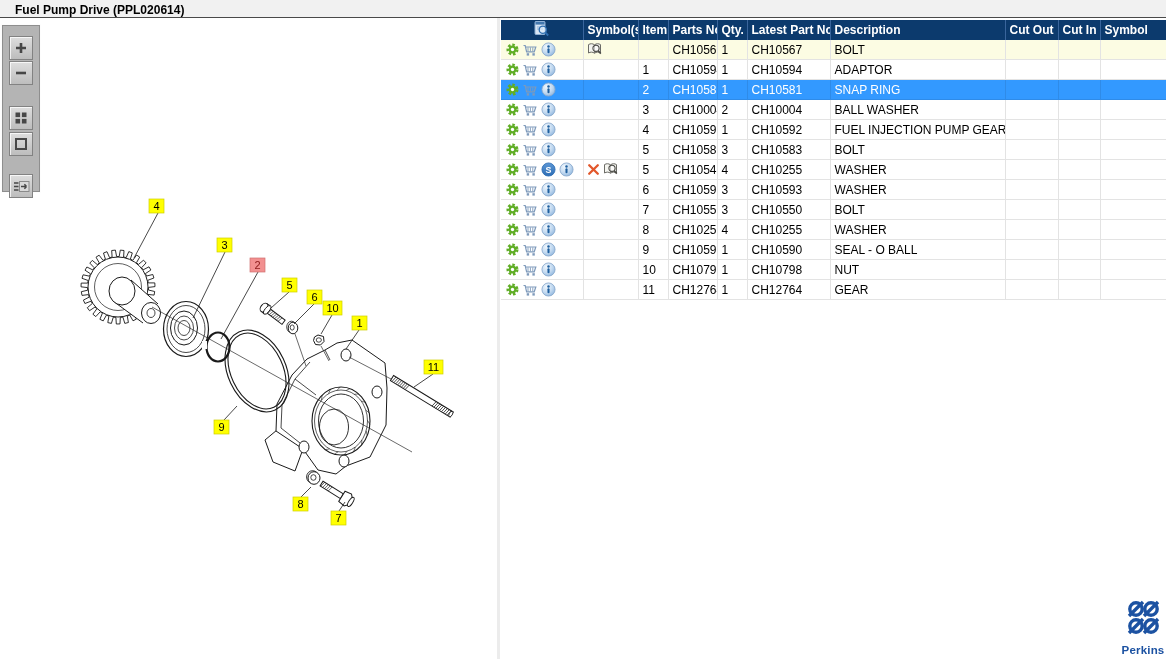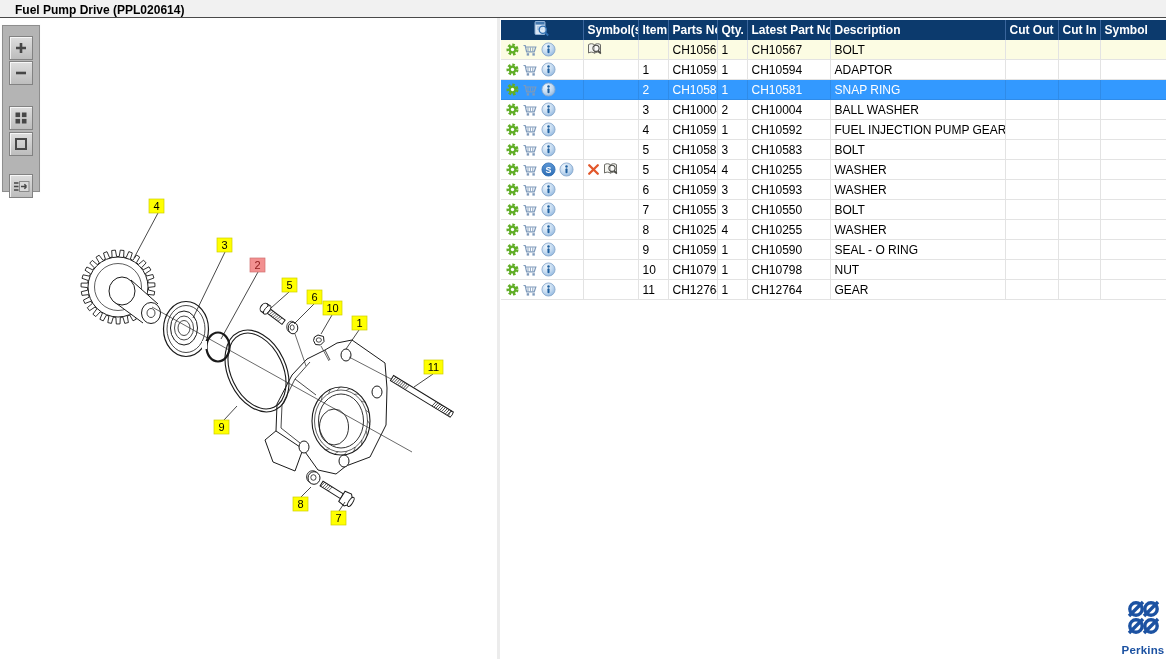--- a/index.html
+++ b/index.html
@@ -618,21 +618,21 @@
               </svg><svg class="icn" width="15" height="15" viewBox="0 0 16 16">
                 <circle cx="8" cy="8" r="7" fill="url(#gInfo)" stroke="#89A8CC" stroke-width="0.9"></circle>
                 <circle cx="8" cy="4.7" r="1.3" fill="#1D5E9E"></circle>
                 <rect x="6.9" y="6.7" width="2.2" height="5.3" rx="1.1" fill="#1D5E9E"></rect>
               </svg></td>
             <td class="symbols"></td>
             <td>9</td>
             <td>CH10590</td>
             <td>1</td>
             <td>CH10590</td>
-            <td>SEAL - O RING</td>
+            <td>SEAL - O BALL</td>
             <td></td>
             <td></td>
             <td></td>
           </tr>
           <tr class="">
             <td class="icons"><svg class="icn" width="13" height="13" viewBox="0 0 14 14">
                 <circle cx="7" cy="7" r="4.4" fill="none" stroke="#61AE27" stroke-width="4.2" stroke-dasharray="2.3 1.7"></circle>
                 <circle cx="7" cy="7" r="4.2" fill="#61AE27"></circle>
                 <circle cx="7" cy="7" r="1.8" fill="#fff"></circle>
               </svg><svg class="icn" width="16" height="14" viewBox="0 0 16 14">

